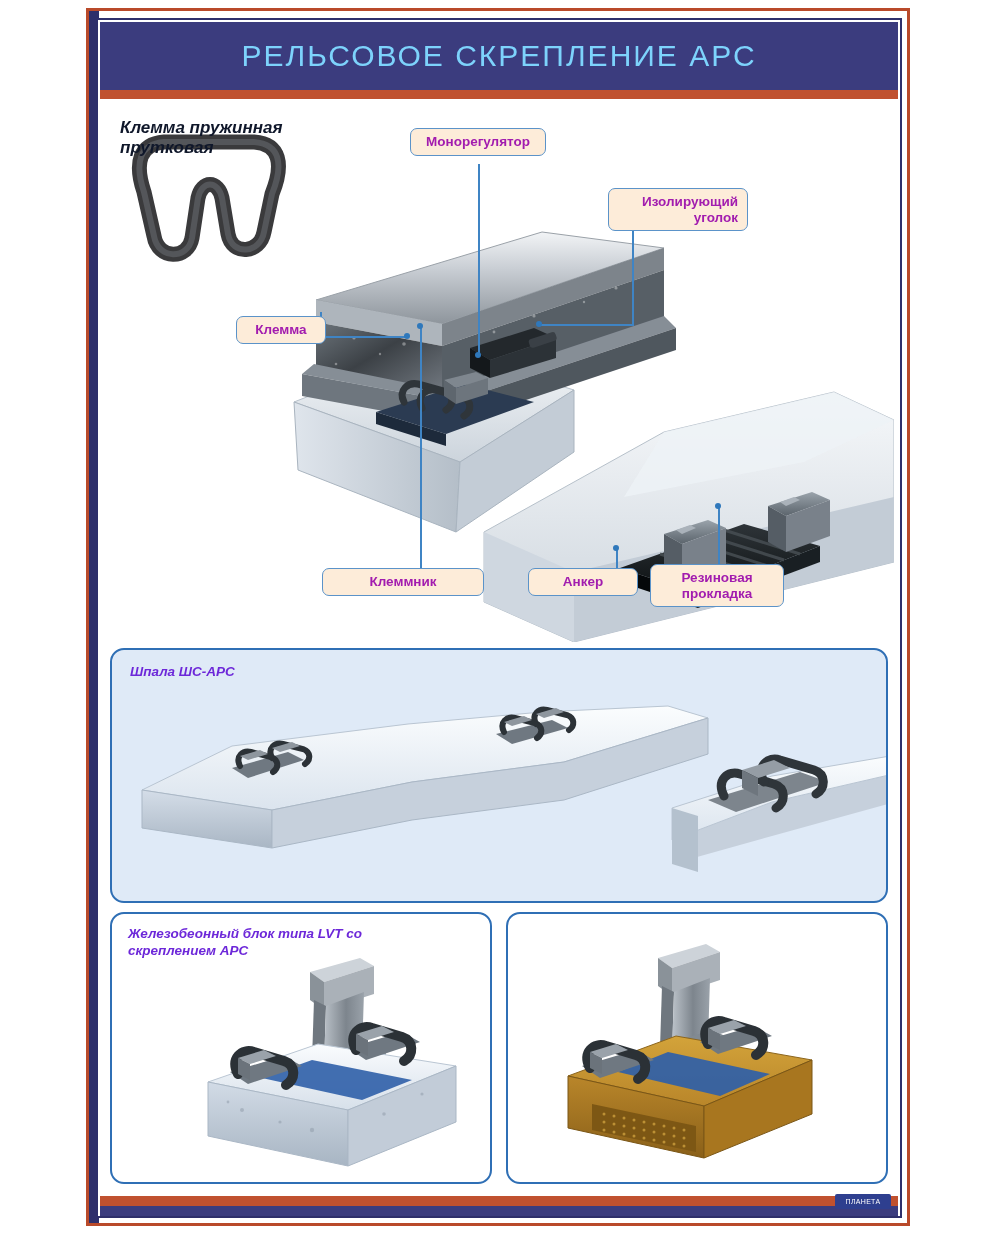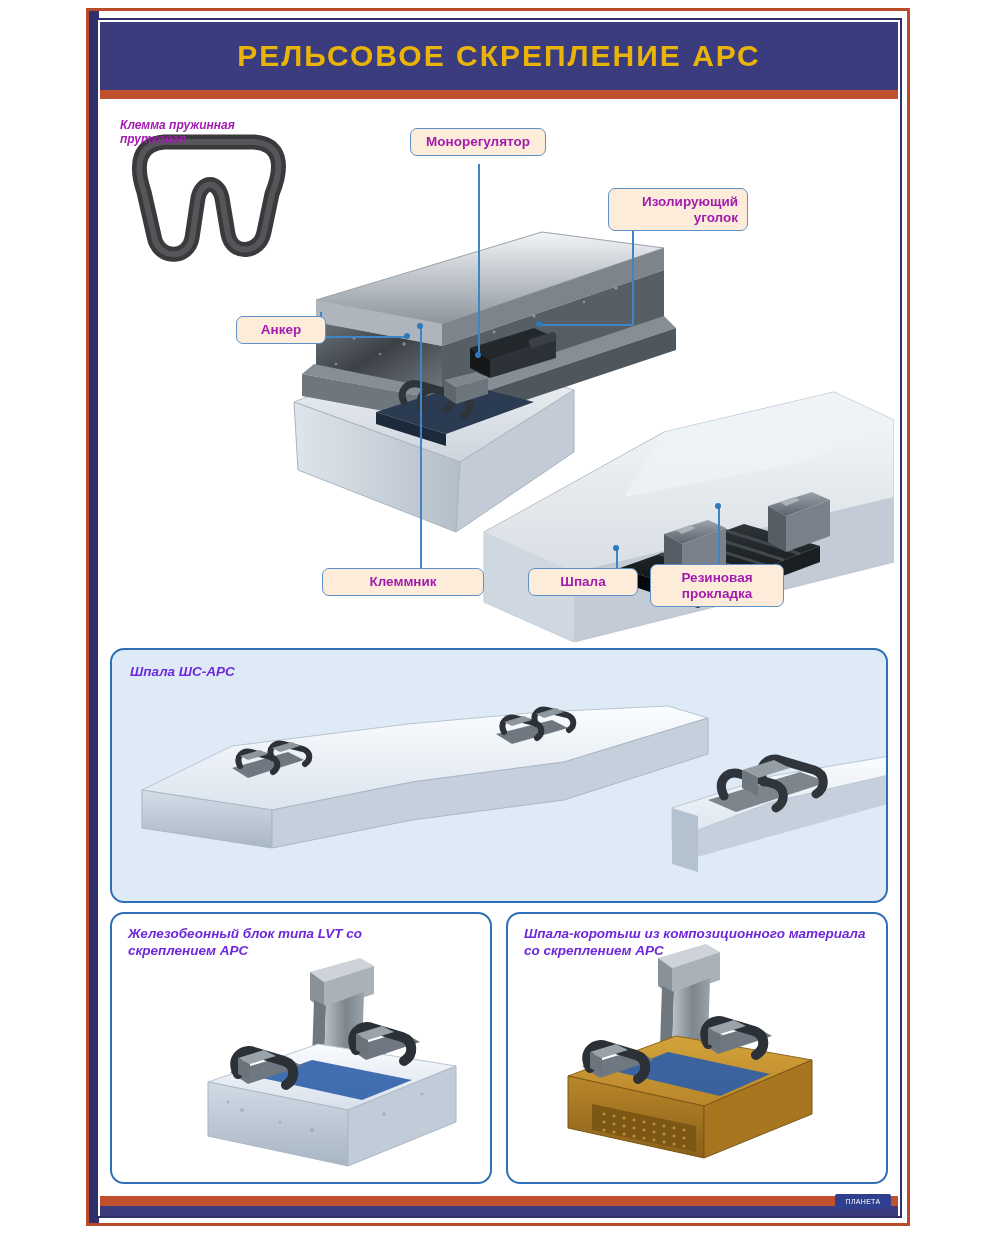--- a/index.html
+++ b/index.html
@@ -6,34 +6,34 @@
   body{font-family:"Liberation Sans", sans-serif;}
   .poster{position:relative;width:999px;height:1233px;background:#ffffff;overflow:hidden;}
 
   
   .frame-outer{position:absolute;left:86px;top:8px;width:824px;height:1218px;background:#ffffff;border:3px solid #b94a2a;box-sizing:border-box;}
   .frame-left-bar{position:absolute;left:89px;top:11px;width:10px;height:1212px;background:#2e2f6b;}
   .frame-inner{position:absolute;left:96px;top:18px;width:806px;height:1200px;border:2px solid #2e2f6b;box-sizing:border-box;background:#ffffff;}
 
   
   .title-band{position:absolute;left:100px;top:22px;width:798px;height:68px;background:#3b3c7e;display:flex;align-items:center;justify-content:center;}
-  .title-band .title{color:#eab308;font-size:30px;font-weight:bold;letter-spacing:2px;text-align:center;font-family:"Liberation Sans",sans-serif;}
+  .title-band .title{color:#7dd3fc;font-size:30px;font-weight:normal;letter-spacing:2px;text-align:center;font-family:"Liberation Sans",sans-serif;}
   .title-rule{position:absolute;left:100px;top:90px;width:798px;height:9px;background:#c0512f;}
   .bottom-rule{position:absolute;left:100px;top:1196px;width:798px;height:10px;background:#c0512f;}
   .bottom-band{position:absolute;left:100px;top:1206px;width:798px;height:10px;background:#3b3c7e;}
 
   
   .area-main{position:absolute;left:104px;top:102px;width:790px;height:540px;background:#ffffff;}
 
   
   .callout{position:absolute;background:#fdecd9;border:1.6px solid #5b93c9;border-radius:7px;color:#a21caf;font-size:13.5px;font-weight:bold;padding:5px 9px;text-align:center;line-height:1.15;box-sizing:border-box;white-space:pre-line;}
   .leader{position:absolute;background:#3f84c4;}
   .dot{position:absolute;width:6px;height:6px;border-radius:50%;background:#2f78bb;}
 
-  .handwrite{position:absolute;font-size:12px;font-weight:bold;font-style:italic;color:#a21caf;line-height:1.2;white-space:pre-line;}
+  .handwrite{position:absolute;font-size:17px;font-weight:bold;font-style:italic;color:#0f172a;line-height:1.2;white-space:pre-line;}
 
   
   .panel{position:absolute;border:2.5px solid #2f6fb5;border-radius:14px;box-sizing:border-box;}
   .panel-sleeper{left:110px;top:648px;width:778px;height:255px;background:#dfeaf7;}
   .panel-lvt{left:110px;top:912px;width:382px;height:272px;background:#ffffff;padding-left:16px;}
   .panel-comp{left:506px;top:912px;width:382px;height:272px;background:#ffffff;}
 
   .panel-title{position:absolute;font-size:13.5px;font-weight:bold;font-style:italic;color:#6d28d9;line-height:1.25;white-space:pre-line;}
 
   
@@ -200,23 +200,23 @@
 
     <div class="leader" style="left:512px;top:446px;width:2px;height:40px;"></div>
     <div class="dot" style="left:509px;top:443px;"></div>
 
     <div class="leader" style="left:614px;top:404px;width:2px;height:78px;"></div>
     <div class="dot" style="left:611px;top:401px;"></div>
 
     <div class="callout" style="left:306px;top:26px;width:136px;">Монорегулятор</div>
     <div class="callout" style="left:504px;top:86px;width:140px;text-align:right;">Изолирующий
 уголок</div>
-    <div class="callout" style="left:132px;top:214px;width:90px;">Анкер</div>
+    <div class="callout" style="left:132px;top:214px;width:90px;">Клемма</div>
     <div class="callout" style="left:218px;top:466px;width:162px;">Клеммник</div>
-    <div class="callout" style="left:424px;top:466px;width:110px;">Шпала</div>
+    <div class="callout" style="left:424px;top:466px;width:110px;">Анкер</div>
     <div class="callout" style="left:546px;top:462px;width:134px;">Резиновая
 прокладка</div>
   </div>
 
   <div class="panel panel-sleeper">
     <div class="panel-title" style="left:18px;top:14px;">Шпала ШС-АРС</div>
 
     <svg width="774" height="250" viewBox="0 0 774 250" style="position:absolute;left:0;top:0;">
       <defs>
         <linearGradient id="slTop" x1="0" y1="0" x2="0" y2="1">
@@ -320,22 +320,20 @@
       <g>
         <polygon points="236,134 290,118 308,128 254,146" fill="#6f7881"></polygon>
         <path d="M244,136 c-8,-16 4,-26 16,-22 l30,9 c12,4 12,18 2,24" fill="none" stroke="#2b3136" stroke-width="10" stroke-linecap="round"></path>
         <polygon points="244,120 270,112 282,118 256,126" fill="#9aa2aa"></polygon>
         <polygon points="244,120 256,126 256,142 244,136" fill="#6b737b"></polygon>
       </g>
     </svg>
   </div>
 
   <div class="panel panel-comp">
-    <div class="panel-title" style="left:16px;top:12px;width:350px;">Шпала-коротыш из композиционного материала
-со скреплением АРС</div>
 
     <svg width="378" height="268" viewBox="0 0 378 268" style="position:absolute;left:0;top:0;">
       <defs>
         <linearGradient id="woodTop" x1="0" y1="0" x2="0" y2="1">
           <stop offset="0%" stop-color="#d3a33a"></stop>
           <stop offset="100%" stop-color="#b9862a"></stop>
         </linearGradient>
         <linearGradient id="woodSide" x1="0" y1="0" x2="0" y2="1">
           <stop offset="0%" stop-color="#b9862a"></stop>
           <stop offset="100%" stop-color="#8a6019"></stop>

